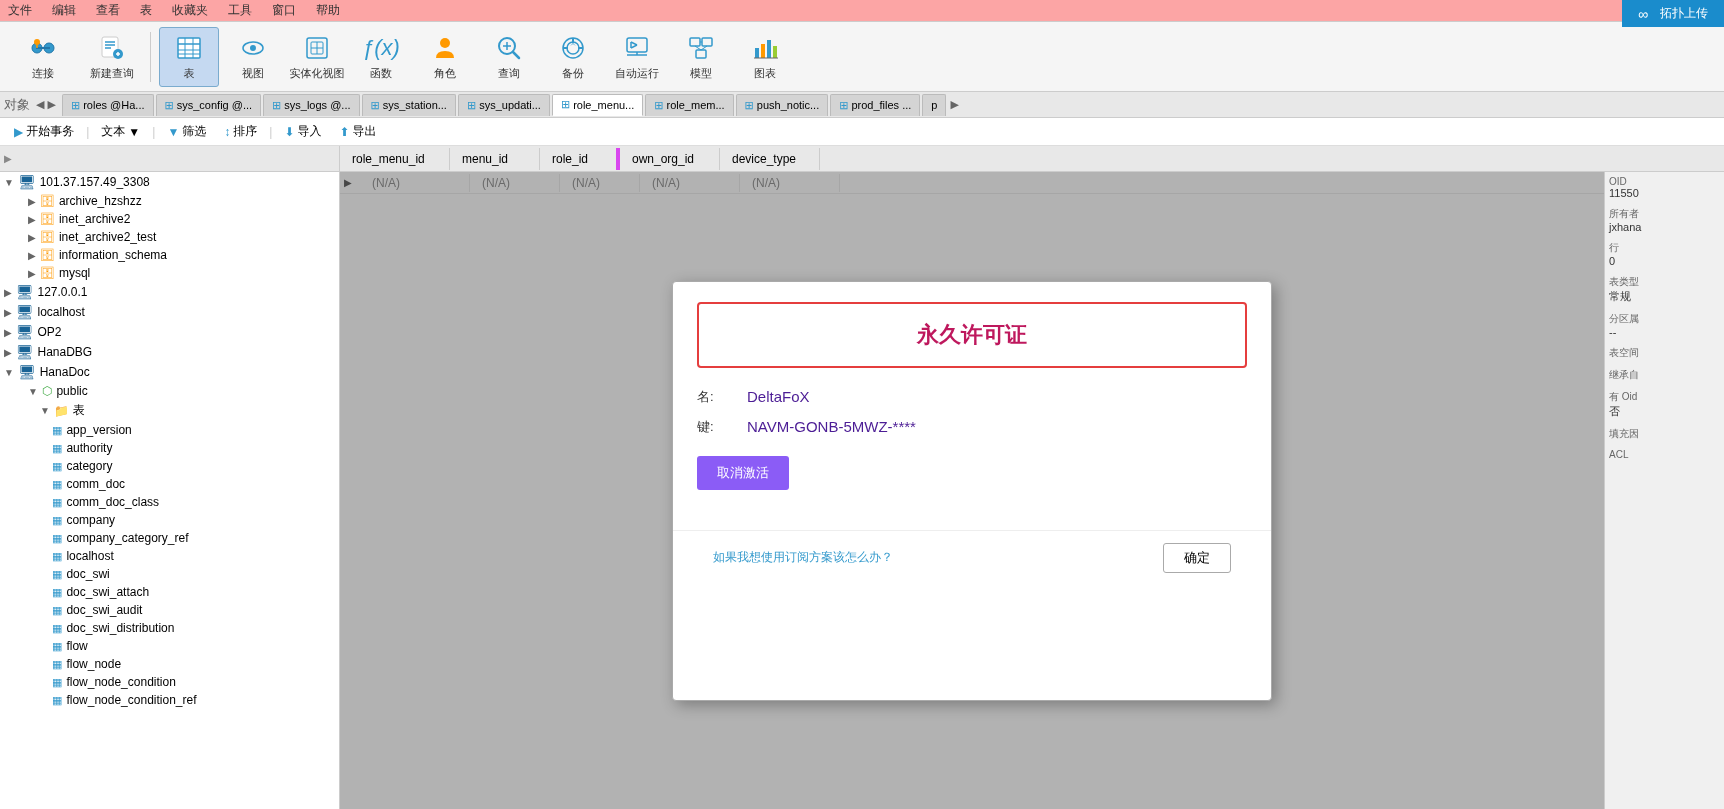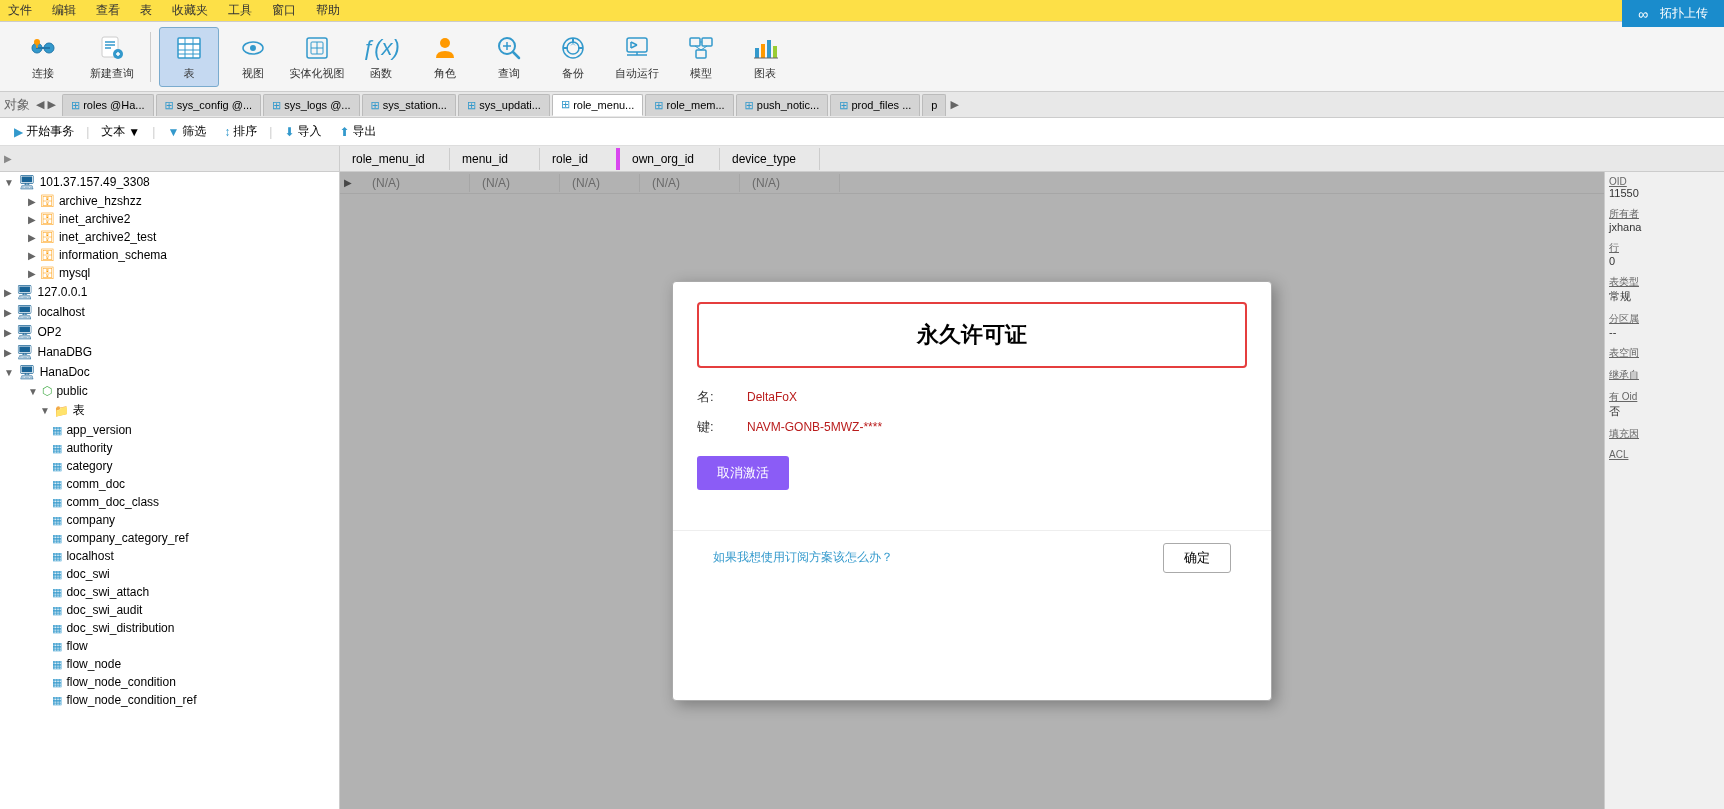--- a/index.html
+++ b/index.html
@@ -8,21 +8,21 @@
       font-size: 12px;
       background: #f0f0f0;
       width: 1724px;
       height: 809px;
       overflow: hidden;
       position: relative;
     }
 
     
     .menu-bar {
-      background: #fde047;
+      background: #fca5a5;
       border-bottom: 1px solid #ccc;
       height: 22px;
       display: flex;
       align-items: center;
       padding: 0 4px;
       gap: 12px;
       font-size: 12px;
       color: #333;
     }
     .menu-bar span { cursor: pointer; padding: 2px 4px; }
@@ -173,21 +173,21 @@
     
     .right-panel {
       width: 120px;
       background: #f0f0f0;
       border-left: 1px solid #ccc;
       font-size: 11px;
       padding: 4px;
       overflow-y: auto;
     }
     .prop-item { margin-bottom: 8px; }
-    .prop-label { color: #666; font-size: 10px; text-decoration: underline; }
+    .prop-label { color: #666; font-size: 10px; }
     .prop-value { color: #333; font-size: 11px; }
 
     
     .dialog-overlay {
       position: absolute;
       top: 0; left: 0; right: 0; bottom: 0;
       background: rgba(0,0,0,0.3);
       display: flex;
       align-items: center;
       justify-content: center;
@@ -224,37 +224,37 @@
     .license-box {
       border: 2px solid #e53e3e;
       border-radius: 4px;
       padding: 16px 24px;
       margin-bottom: 20px;
       display: flex;
       align-items: center;
       justify-content: center;
     }
     .license-text {
-      color: #000000;
+      color: #be185d;
       font-size: 22px;
       font-weight: bold;
     }
     .info-row {
       display: flex;
       align-items: center;
       margin-bottom: 12px;
     }
     .info-label {
       width: 50px;
       color: #333;
       font-size: 13px;
     }
     .info-value {
-      color: #b91c1c;
-      font-size: 12px;
+      color: #4c1d95;
+      font-size: 15px;
     }
     .deactivate-btn {
       background: #8b5cf6;
       color: white;
       border: none;
       padding: 8px 20px;
       border-radius: 3px;
       cursor: pointer;
       font-size: 13px;
       margin-top: 8px;

